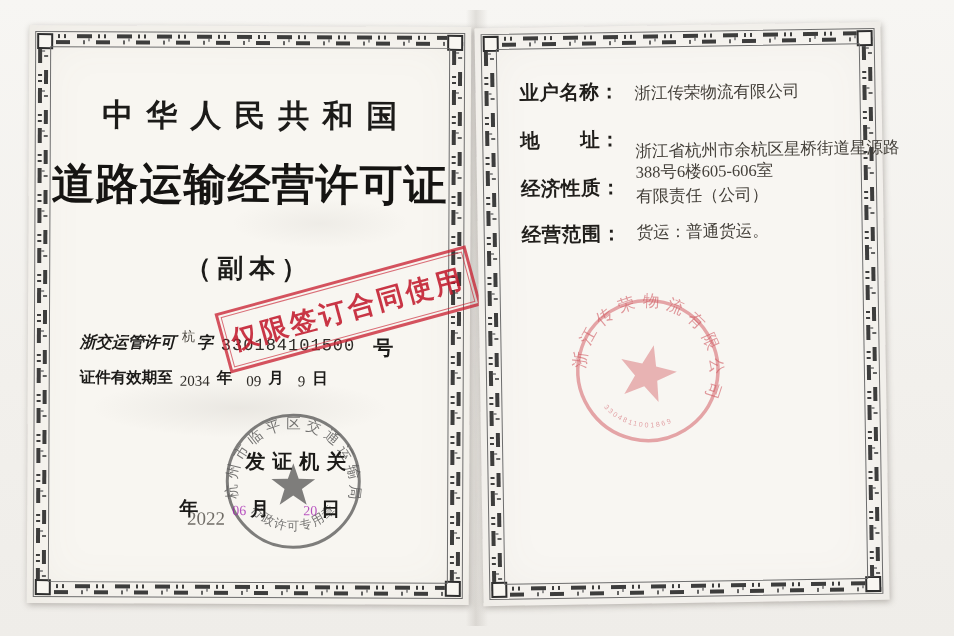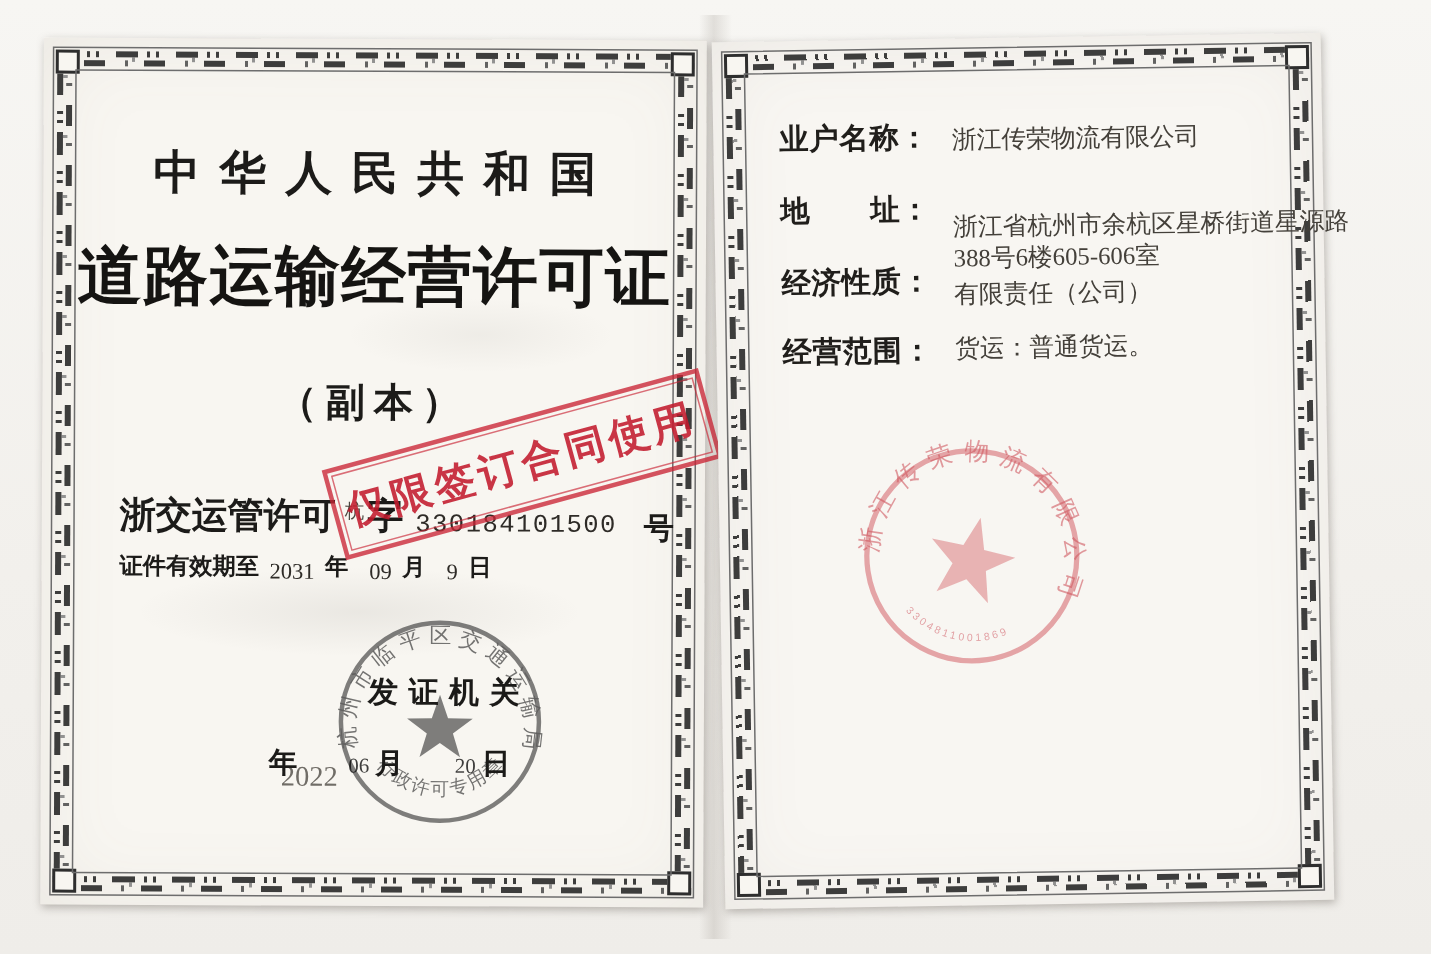--- a/index.html
+++ b/index.html
@@ -51,37 +51,37 @@
     font-family:"Liberation Sans","DejaVu Sans",sans-serif;font-weight:bold;
     font-size:31px;letter-spacing:13px;color:#1c1b19;text-indent:13px;}
   .t-title{position:absolute;top:108px;left:0;right:0;text-align:center;
     font-family:"Liberation Sans","DejaVu Sans",sans-serif;font-weight:900;
     font-size:43px;letter-spacing:1px;color:#151412;}
   .t-copy{position:absolute;top:203px;left:0;right:0;text-align:center;
     font-family:"Liberation Sans","DejaVu Sans",sans-serif;font-weight:bold;
     font-size:26px;letter-spacing:6px;color:#1c1b19;}
 
   .license-line{position:absolute;top:280px;left:30px;white-space:nowrap;color:#1c1b19;}
-  .license-line .lbl{font-family:"Liberation Sans",sans-serif;font-weight:bold;font-size:24px;}
+  .license-line .lbl{font-family:"Liberation Sans",sans-serif;font-weight:bold;font-size:16px;font-style:italic;}
   .license-line .region{font-size:13px;color:#4a463f;position:relative;top:-7px;margin:0 2px 0 6px;}
   .license-line .num{font-size:17px;color:#2e2b27;letter-spacing:1px;margin:0 4px 0 8px;position:relative;top:2px;font-family:Liberation Mono, monospace;}
   .license-line .hao{font-family:"Liberation Sans",sans-serif;font-weight:bold;font-size:20px;position:relative;top:6px;margin-left:14px;}
 
   .validity-line{position:absolute;top:320px;left:30px;white-space:nowrap;color:#1c1b19;}
   .validity-line .lbl,.validity-line .unit{font-family:"Liberation Sans",sans-serif;font-weight:bold;font-size:15.5px;margin-top:20px;}
   .validity-line .val{font-size:15px;color:#2e2b27;position:relative;top:3px;margin:0 7px;}
   .validity-line .unit{margin-right:7px;}
 
   .issuer{position:absolute;top:400px;left:110px;width:280px;text-align:center;
     font-family:"Liberation Sans",sans-serif;font-weight:bold;font-size:20px;
     letter-spacing:7px;color:#1b1a18;}
   .issue-date{position:absolute;top:448px;left:130px;width:260px;white-space:nowrap;color:#1b1a18;}
   .issue-date .unit{font-family:"Liberation Sans",sans-serif;font-weight:bold;font-size:19px;margin-right:34px;}
   .issue-date .unit:last-child{margin-right:0;}
-  .issue-date .faint{font-size:14px;color:#000000;opacity:.75;margin-right:4px;}
+  .issue-date .faint{font-size:14px;color:#a21caf;opacity:.75;margin-right:4px;}
   .issue-year{position:absolute;top:460px;left:138px;font-size:19px;color:#4f4b45;opacity:.8;}
 
   .seal-black{position:absolute;left:169px;top:358px;opacity:.82;}
 
   
   .restriction{position:absolute;left:190px;top:252px;width:254px;height:56px;
     transform:rotate(-15.5deg);border:3px solid rgba(201,36,52,.78);
     display:flex;align-items:center;justify-content:center;z-index:6;}
   .restriction .inner{position:absolute;inset:2px;border:1px solid rgba(201,36,52,.65);}
   .restriction .txt{font-family:"Liberation Sans",sans-serif;font-weight:bold;
@@ -132,21 +132,21 @@
 
       <div class="t-country">中华人民共和国</div>
       <div class="t-title">道路运输经营许可证</div>
       <div class="t-copy">（副本）</div>
 
       <div class="license-line">
         <span class="lbl">浙交运管许可</span><span class="region">杭</span><span class="lbl">字</span><span class="num">330184101500</span><span class="hao">号</span>
       </div>
 
       <div class="validity-line">
-        <span class="lbl">证件有效期至</span><span class="val">2031</span><span class="unit">年</span><span class="val">09</span><span class="unit">月</span><span class="val">9</span><span class="unit">日</span>
+        <span class="lbl">证件有效期至</span><span class="val">2034</span><span class="unit">年</span><span class="val">09</span><span class="unit">月</span><span class="val">9</span><span class="unit">日</span>
       </div>
 
       <svg class="seal-black" width="150" height="150" viewBox="0 0 150 150">
         <circle cx="75" cy="75" r="66" fill="none" stroke="#3f3f3f" stroke-width="3" opacity=".8"></circle>
         <polygon points="75,57 80.4,72.6 96.9,72.9 83.7,82.8 88.5,98.6 75,89.2 61.5,98.6 66.3,82.8 53.1,72.9 69.6,72.6" fill="#3f3f3f" opacity=".8"></polygon>
         <defs>
           <path id="arcTopL" d="M 19,90 A 57,57 0 1 1 131,90"></path>
           <path id="arcBotL" d="M 33,104 A 54,54 0 0 0 117,104"></path>
         </defs>
         <text font-size="14.5" fill="#3b3b3b" font-family="Liberation Sans, sans-serif" opacity=".85">

